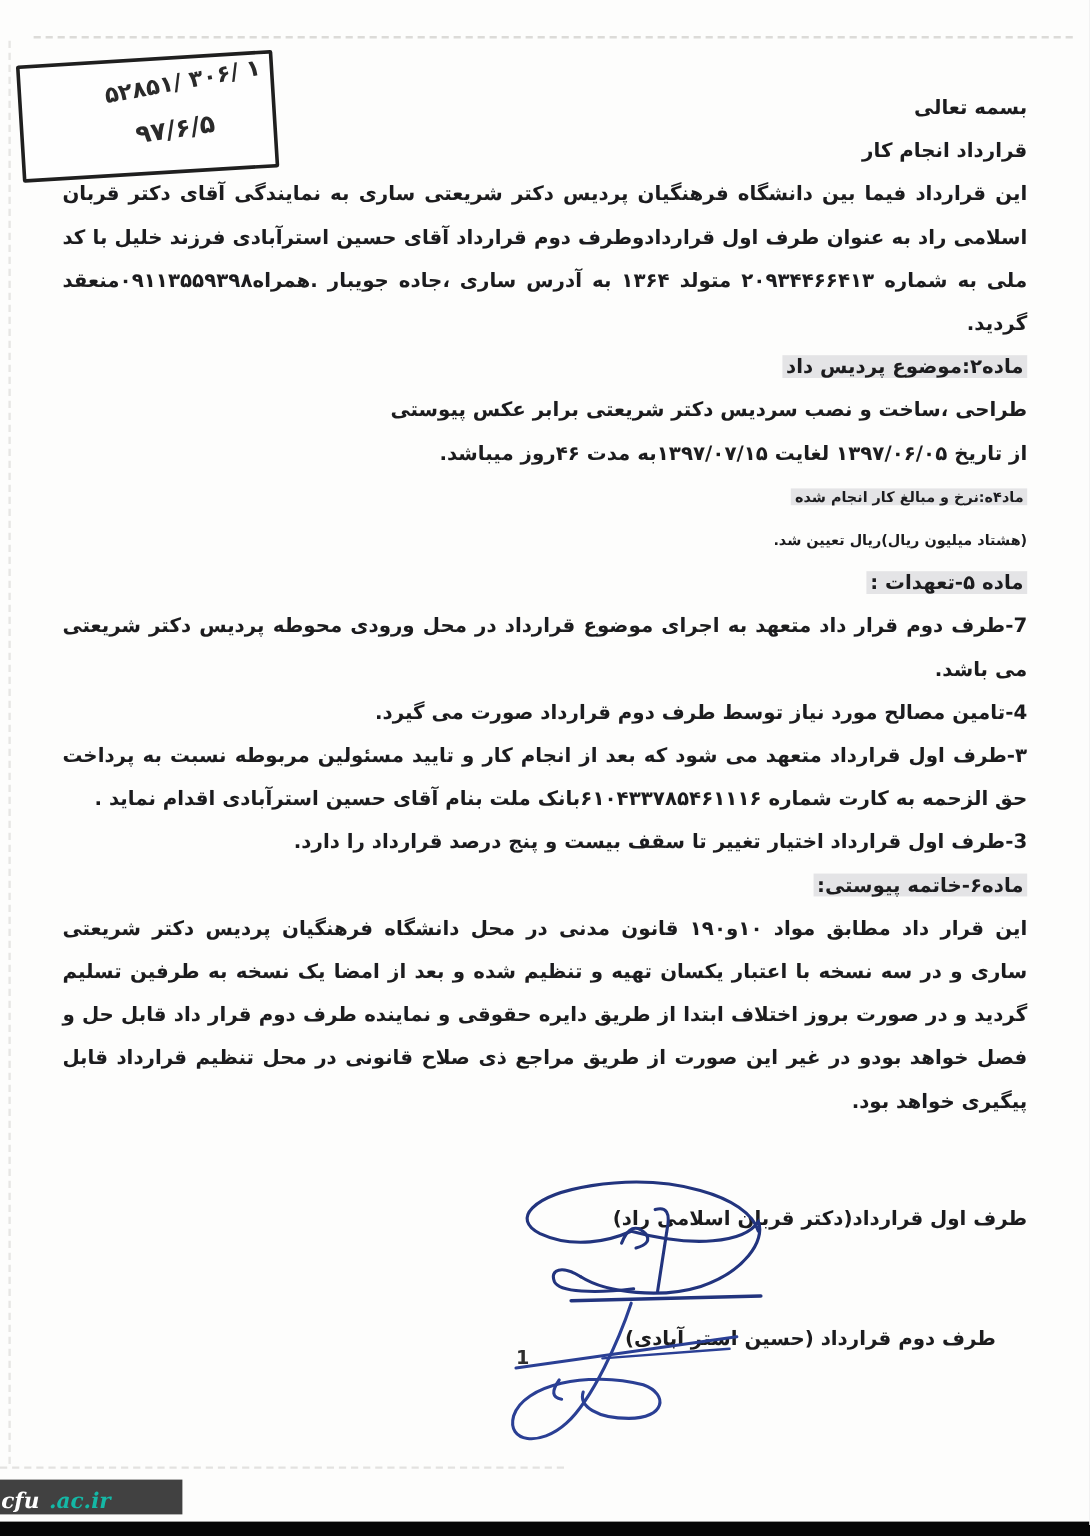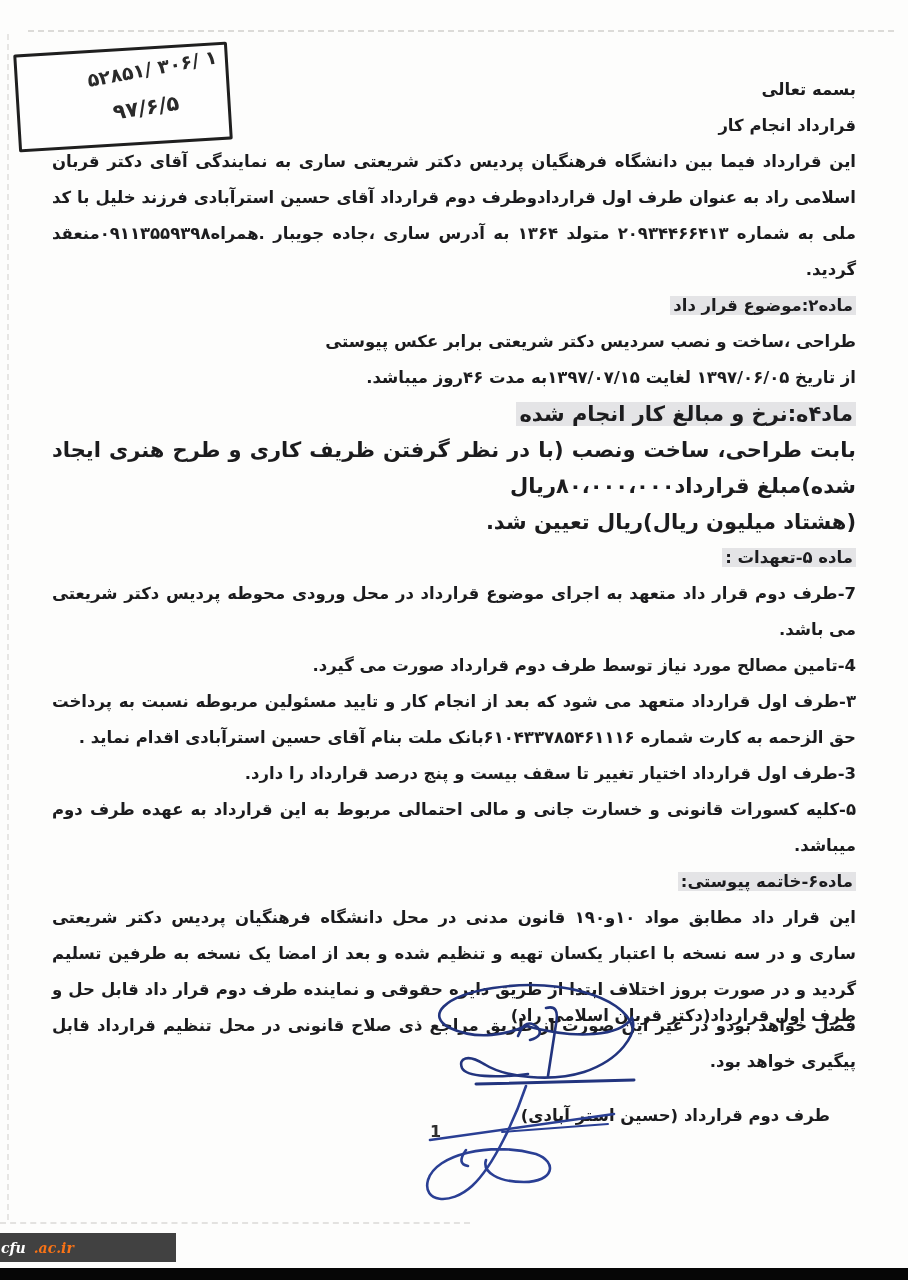--- a/index.html
+++ b/index.html
@@ -41,21 +41,21 @@
   .content{
     position:absolute;top:72px;right:52px;width:804px;
     direction:rtl;
     font-size:16.5px;line-height:36px;
     text-align:justify;
   }
   .center{text-align:right;}
   p{margin:0;padding:0;}
   .heading{text-align:right;}
   .hl{background:rgba(193,193,201,.42);padding:0 3px;}
-  .small{font-size:21px;}
+  .small{font-size:12px;}
   .mt{margin-top:3px;}
 
   
   .sig-block{position:absolute;right:52px;left:52px;top:988px;height:230px;direction:rtl;}
   .sig-label-1{
     position:absolute;top:18px;right:0;
     font-size:16.5px;text-align:right;white-space:nowrap;
   }
   .sig-label-2{
     position:absolute;top:118px;right:26px;
@@ -64,29 +64,29 @@
   .sig-svg-1{position:absolute;top:-14px;right:218px;}
   .sig-svg-2{position:absolute;top:92px;right:240px;}
 
   .pagenum{
     position:absolute;left:430px;top:1122px;
     font-size:16px;color:#2e2e2e;font-weight:bold;
   }
 
   
   .watermark{
-    position:absolute;left:0;top:1233px;width:176px;height:29px;
+    position:absolute;left:0;top:1233px;width:152px;height:29px;
     background:#414141;
-    display:flex;align-items:center;
+    display:flex;align-items:flex-end;
     padding-right:6px;box-sizing:border-box;
     font-family:"DejaVu Serif",serif;
-    font-style:italic;font-weight:bold;font-size:14px;
+    font-style:italic;font-weight:bold;font-size:18px;
   }
   .watermark .w-white{color:#ffffff;margin-left:1px;padding-right:8px;}
-  .watermark .w-orange{color:#f97316;}
+  .watermark .w-orange{color:#14b8a6;}
 
   .bottom-bar{position:absolute;left:0;right:0;bottom:0;height:12px;background:#060606;}
 </style>
 </head>
 <body>
 
 <div class="doc">
 
   <div class="scan-edge-top"></div>
   <div class="scan-edge-left"></div>
@@ -96,35 +96,33 @@
     <div class="ln1">۵۲۸۵۱/ ۳۰۶/ ۱</div>
     <div class="ln2">۹۷/۶/۵</div>
   </div>
 
   <div class="content">
     <p class="center">بسمه تعالی</p>
     <p class="center">قرارداد انجام کار</p>
 
     <p>این قرارداد فیما بین دانشگاه فرهنگیان پردیس دکتر شریعتی ساری به نمایندگی آقای دکتر قربان اسلامی راد به عنوان طرف اول قراردادوطرف دوم قرارداد آقای حسین استرآبادی فرزند خلیل با کد ملی به شماره ۲۰۹۳۴۴۶۶۴۱۳ متولد ۱۳۶۴ به آدرس ساری ،جاده جویبار .همراه۰۹۱۱۳۵۵۹۳۹۸منعقد گردید.</p>
 
-    <p class="heading"><span class="hl">ماده۲:موضوع قرار داد</span></p>
+    <p class="heading"><span class="hl">ماده۲:موضوع پردیس داد</span></p>
     <p>طراحی ،ساخت و نصب سردیس دکتر شریعتی برابر عکس پیوستی</p>
 
     <p>از تاریخ  ۱۳۹۷/۰۶/۰۵ لغایت ۱۳۹۷/۰۷/۱۵به مدت ۴۶روز میباشد.</p>
 
     <p class="heading small"><span class="hl">ماد۴ه:نرخ و مبالغ کار انجام شده</span></p>
-    <p class="small">بابت طراحی، ساخت ونصب (با در نظر گرفتن ظریف کاری و طرح هنری ایجاد شده)مبلغ قرارداد۸۰،۰۰۰،۰۰۰ریال</p>
     <p class="small">(هشتاد میلیون ریال)ریال تعیین شد.</p>
 
     <p class="heading"><span class="hl">ماده ۵-تعهدات :</span></p>
     <p>7-طرف دوم قرار داد متعهد به اجرای موضوع قرارداد در محل ورودی محوطه پردیس دکتر شریعتی می باشد.</p>
     <p>4-تامین مصالح مورد نیاز توسط طرف دوم قرارداد صورت می گیرد.</p>
     <p>۳-طرف اول قرارداد متعهد می شود که بعد از انجام کار و تایید مسئولین مربوطه نسبت به پرداخت حق الزحمه به کارت شماره ۶۱۰۴۳۳۷۸۵۴۶۱۱۱۶بانک ملت بنام آقای حسین استرآبادی اقدام نماید .</p>
     <p>3-طرف اول قرارداد اختیار تغییر تا سقف بیست و پنج درصد قرارداد را دارد.</p>
-    <p>۵-کلیه کسورات قانونی و خسارت جانی و مالی احتمالی مربوط به این قرارداد به عهده طرف دوم میباشد.</p>
 
     <p class="heading"><span class="hl">ماده۶-خاتمه پیوستی:</span></p>
     <p>این قرار داد مطابق مواد ۱۰و۱۹۰ قانون مدنی در محل دانشگاه فرهنگیان پردیس دکتر شریعتی ساری و در سه نسخه با اعتبار یکسان تهیه و تنظیم شده و بعد از امضا یک نسخه به طرفین تسلیم گردید و در صورت بروز اختلاف ابتدا از طریق دایره حقوقی و نماینده طرف دوم قرار داد قابل حل و فصل خواهد بودو در غیر این صورت از طریق مراجع ذی صلاح قانونی در محل تنظیم قرارداد قابل پیگیری خواهد بود.</p>
   </div>
 
   <div class="sig-block">
     <div class="sig-label-1">طرف اول قرارداد(دکتر قربان اسلامی راد)</div>
     <svg class="sig-svg-1" width="250" height="125" viewBox="0 0 250 125">
       <g fill="none" stroke="#22347e" stroke-width="2.6" stroke-linecap="round">
         <path d="M244,52 C235,22 170,4 105,14 C55,22 38,42 62,54 C90,67 120,60 138,52"></path>

